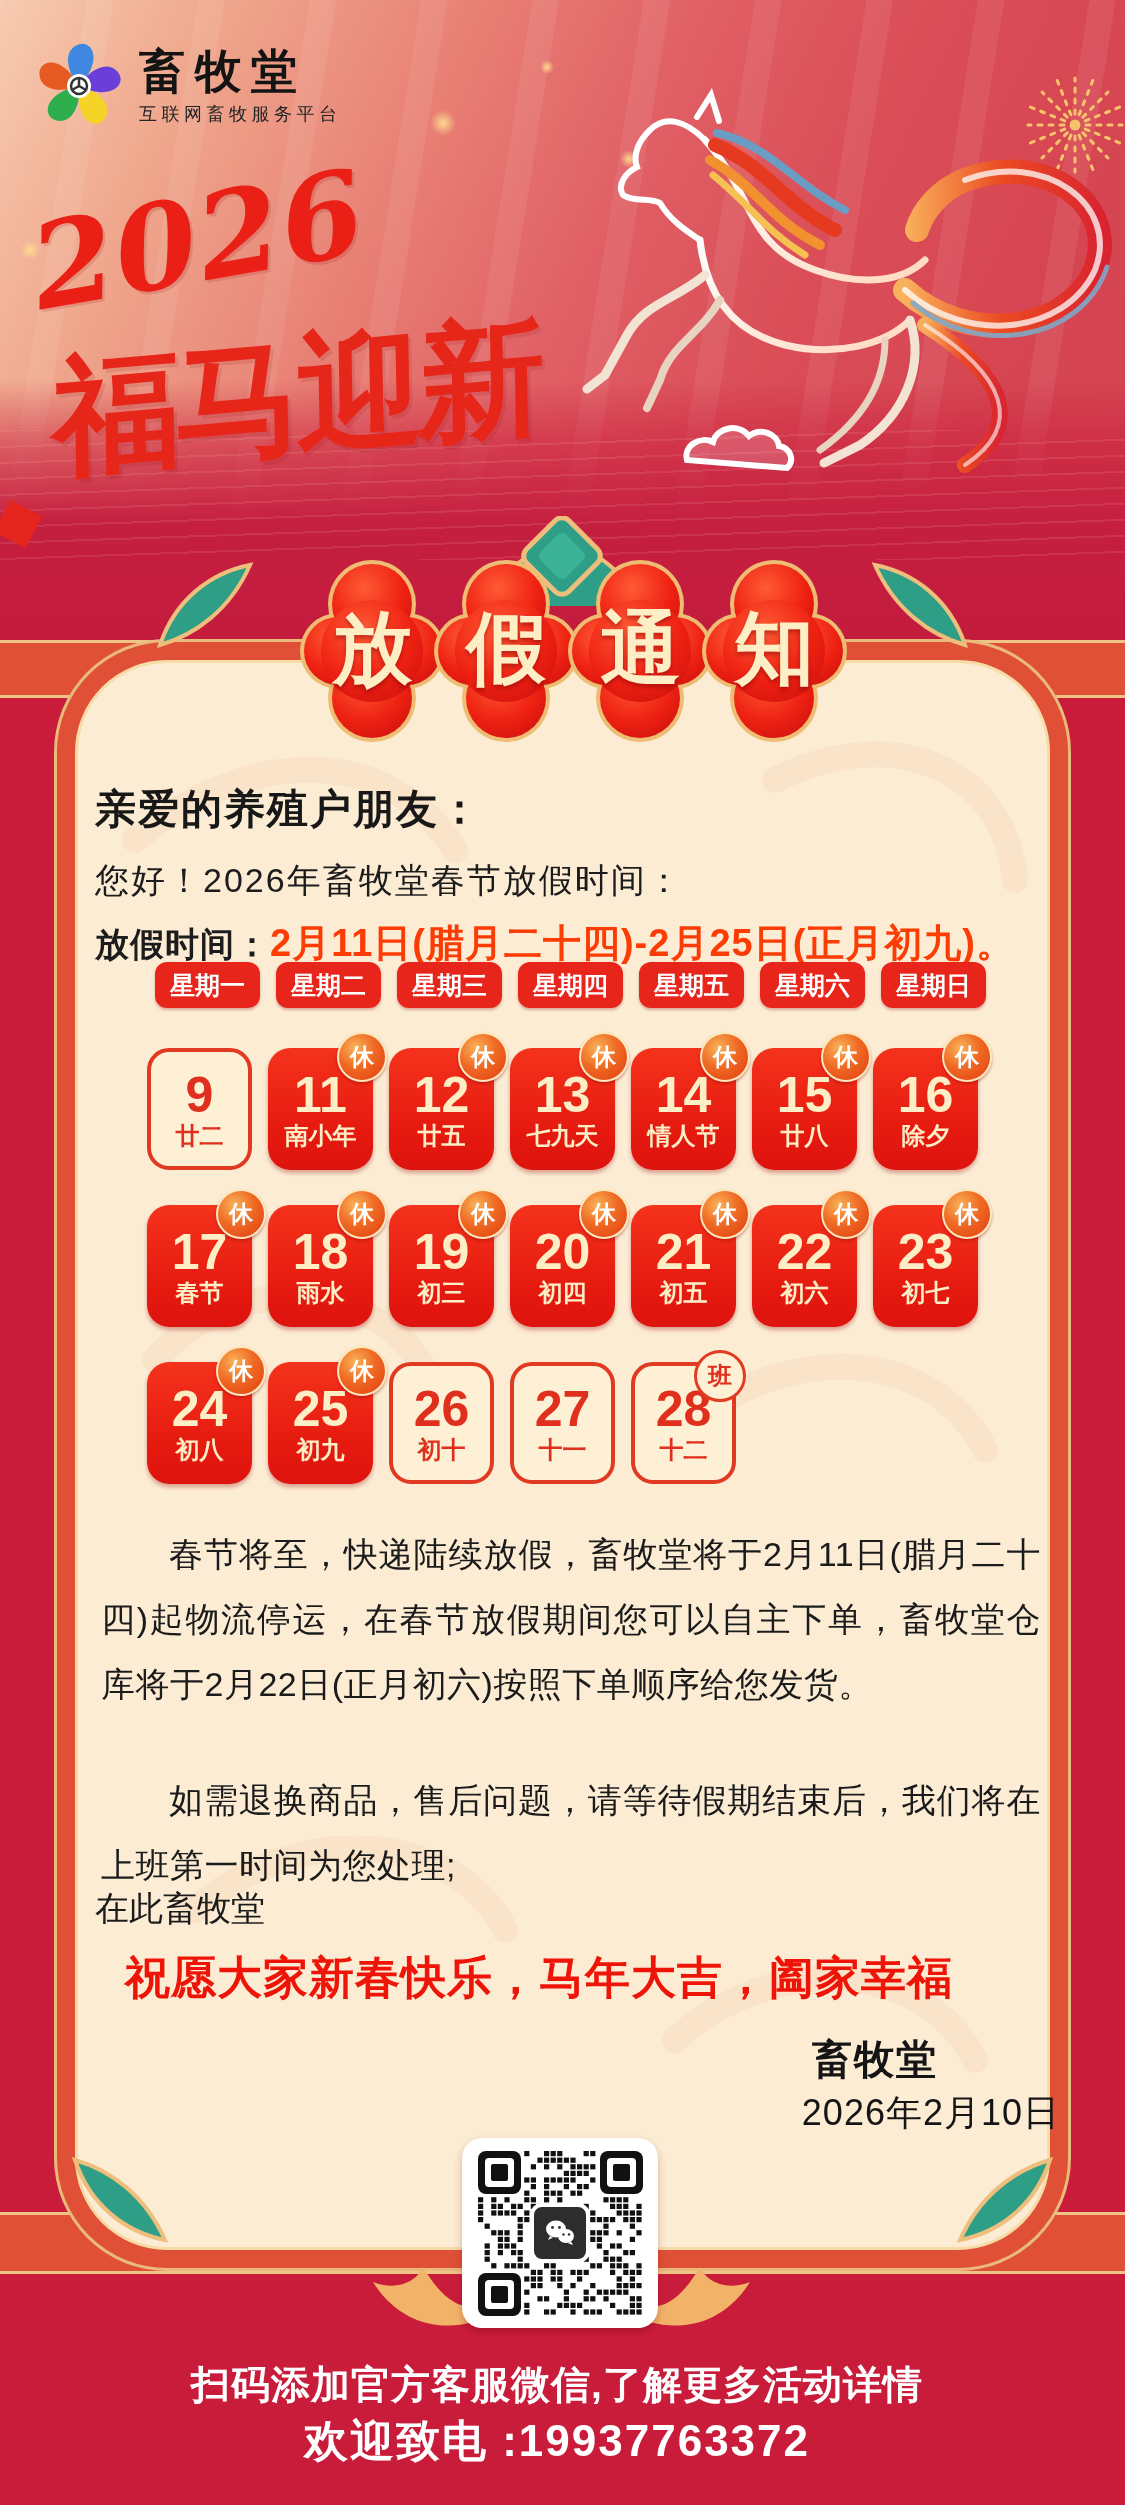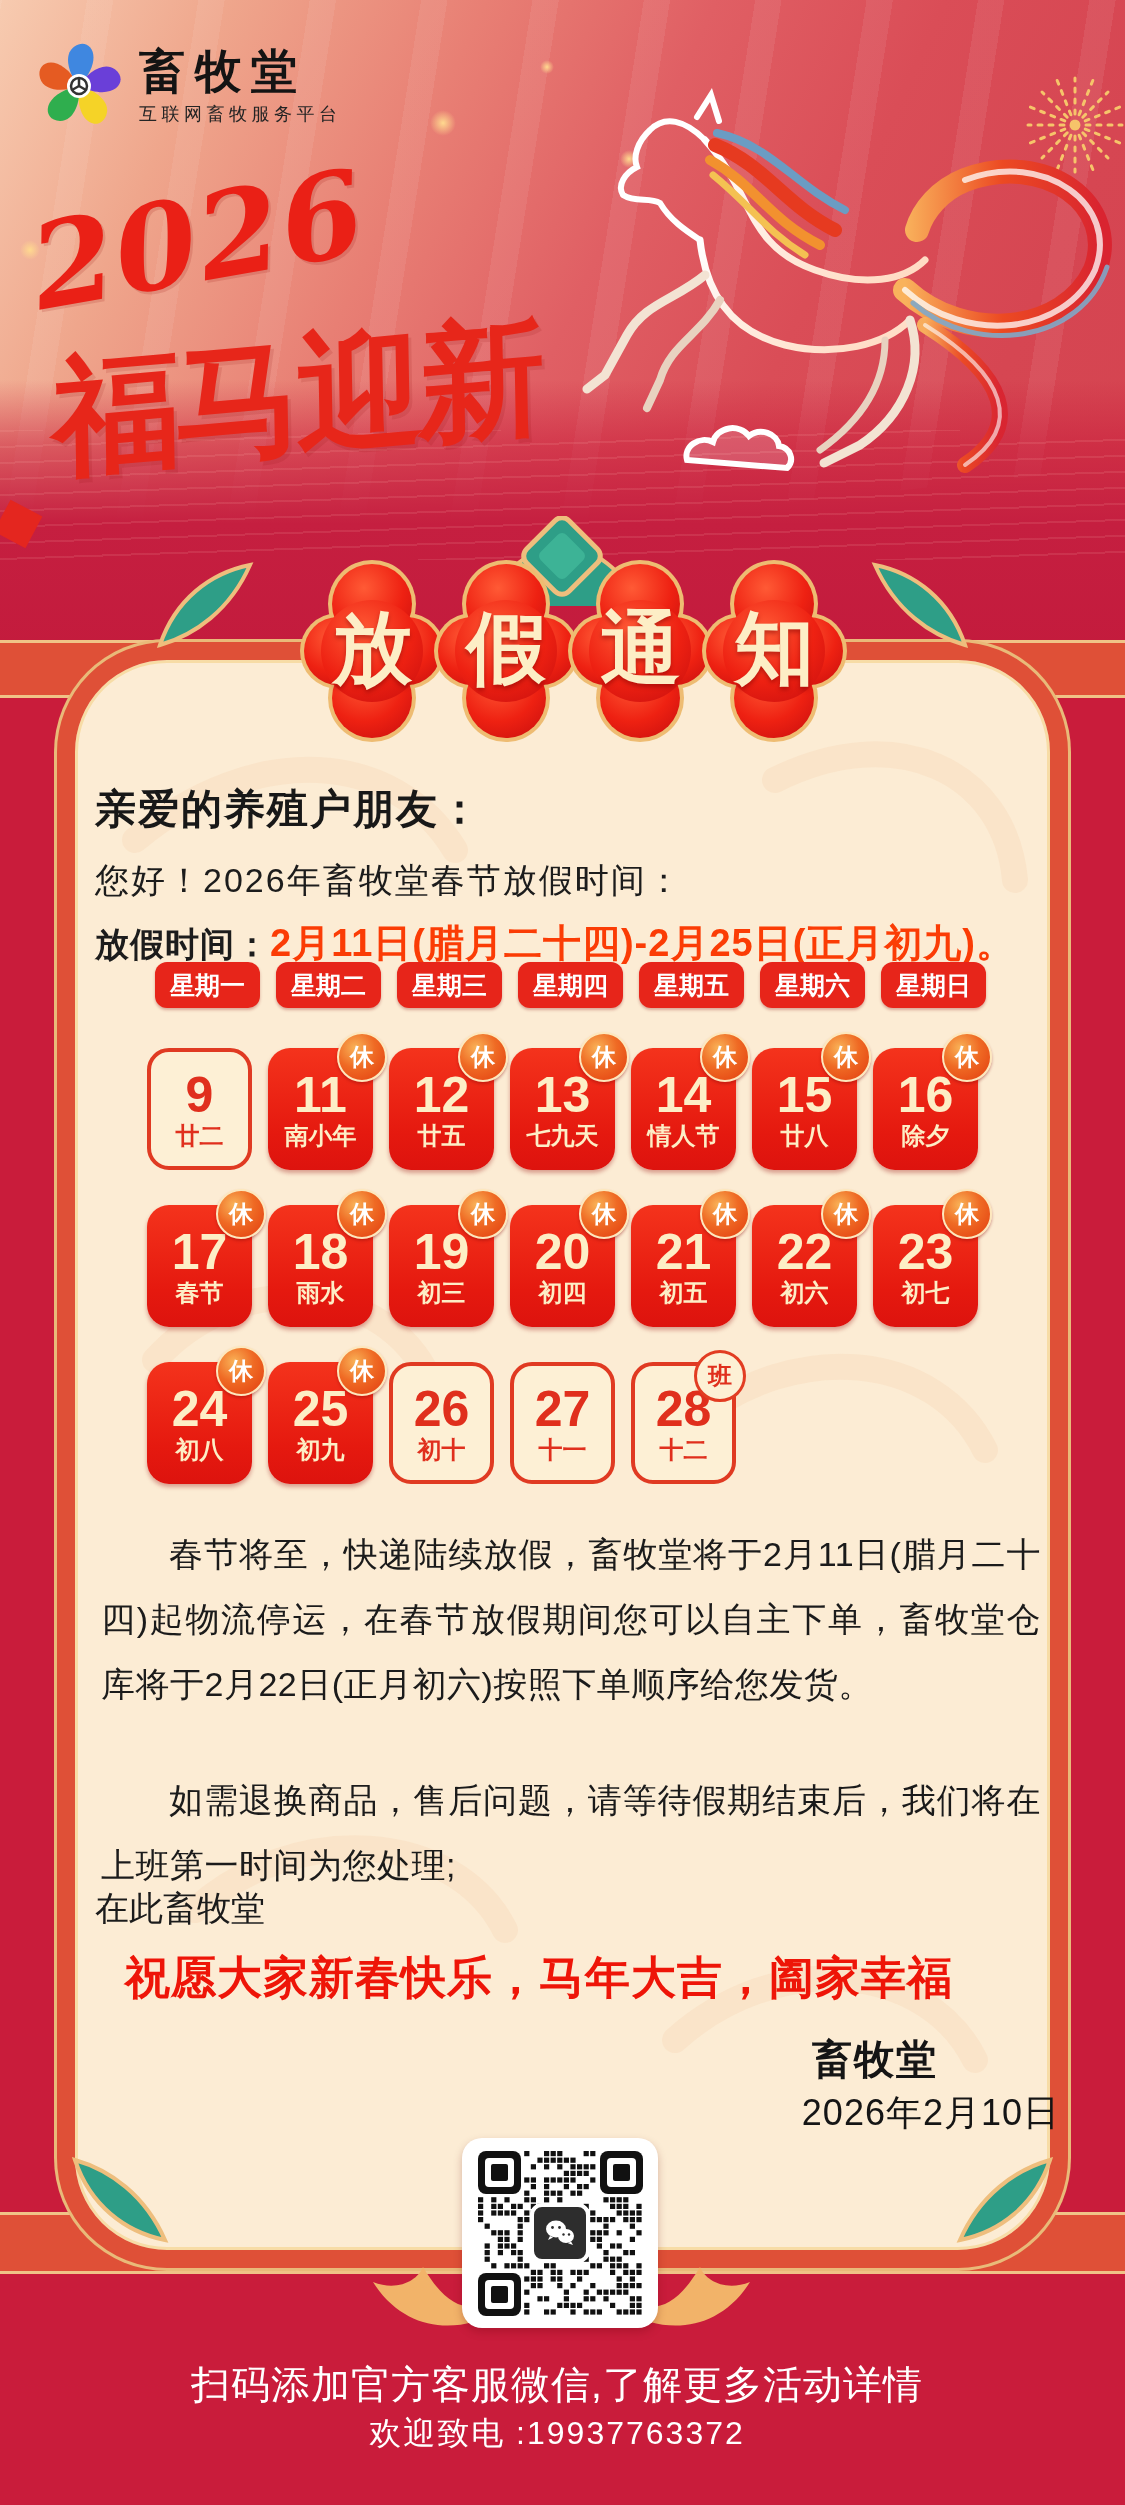--- a/index.html
+++ b/index.html
@@ -110,23 +110,23 @@
     position:absolute;left:462px;top:2138px;width:196px;height:190px;background:#fff;border-radius:20px;
     display:flex;align-items:center;justify-content:center;box-shadow:0 4px 8px rgba(100,0,10,.25);
   }
   .qr-box svg{display:block;}
   .wechat-badge{
     position:absolute;left:50%;top:50%;transform:translate(-50%,-50%);
     width:52px;height:52px;border-radius:12px;background:#2d2d2d;border:4px solid #fff;
     display:flex;align-items:center;justify-content:center;
   }
   
-  .footer-line{position:absolute;left:0;width:1114px;text-align:center;color:#fff;font-weight:normal;}
+  .footer-line{position:absolute;left:0;width:1114px;text-align:center;color:#fff;font-weight:bold;}
   .footer-line.l1{top:2358px;font-size:39px;letter-spacing:1px;}
-  .footer-line.l2{top:2412px;font-size:32px;letter-spacing:2px;}
+  .footer-line.l2{top:2412px;font-size:44px;letter-spacing:2px;}
 </style>
 </head>
 <body>
 
 <div class="canvas">
 
   <div class="sky"></div>
   <div class="sky-rays"></div>
   <div class="sea"></div>
   <div class="sea-waves"></div>

